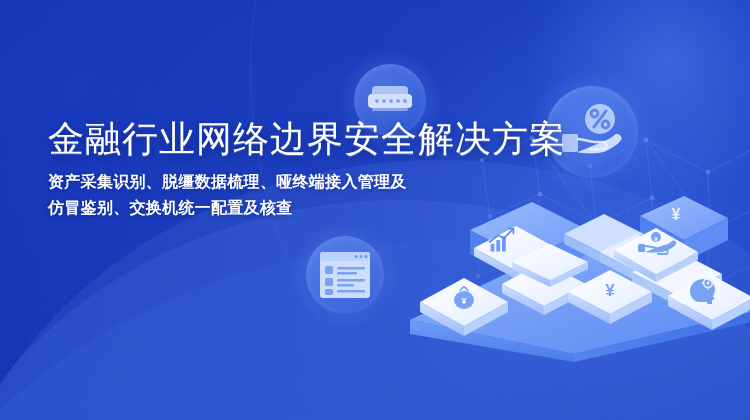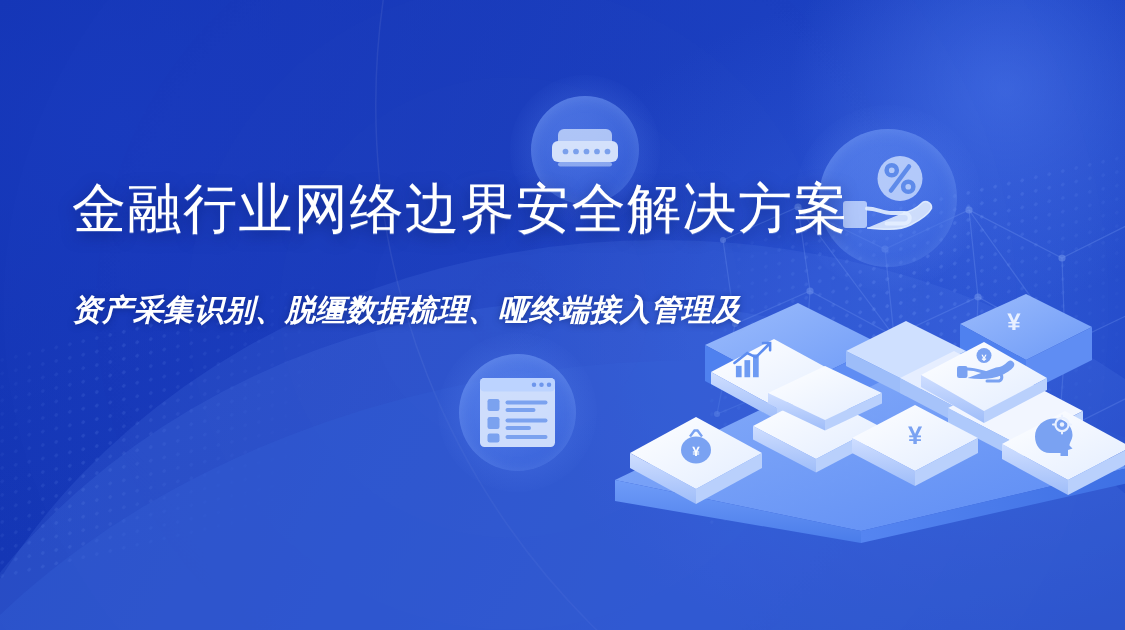--- a/index.html
+++ b/index.html
@@ -98,25 +98,24 @@
   
   #text-block{ position:absolute; left:48px; top:118px; z-index:8; }
 
   #page-title{
     font-size:36px; font-weight:normal; letter-spacing:1px; line-height:1.18;
     color:#ffffff;
     text-shadow:0 3px 10px rgba(5,22,90,0.55), 0 1px 0 rgba(190,214,255,0.35);
     white-space:nowrap;
   }
   #subtitle{
-    margin-top:31px;
-    font-size:20px; font-weight:bold; line-height:1.62;
+    margin-top:9px;
+    font-size:16px; font-weight:bold; line-height:1.62;
     color:#ffffff; letter-spacing:.3px;
     text-shadow:0 1px 4px rgba(8,28,100,0.5);
-    font-style:italic;
   }
   #subtitle div{ white-space:nowrap; }
 
   
   #platform{ position:absolute; left:392px; top:192px; width:372px; height:170px; z-index:6; }
 </style>
 </head>
 <body>
 
 <div id="banner">
@@ -359,16 +358,17 @@
         </g>
         <circle cx="10" cy="-3" r="1.5" fill="#eaf1ff"></circle>
       </g>
     </g>
   </svg>
 
   <div id="text-block">
     <div id="page-title">金融行业网络边界安全解决方案</div>
     <div id="subtitle">
       <div>资产采集识别、脱缰数据梳理、哑终端接入管理及</div>
+      <div>仿冒鉴别、交换机统一配置及核查</div>
     </div>
   </div>
 
 </div>
 
 </body></html>

